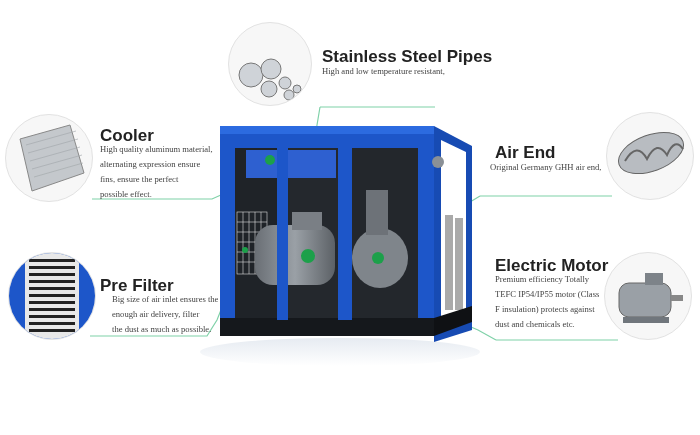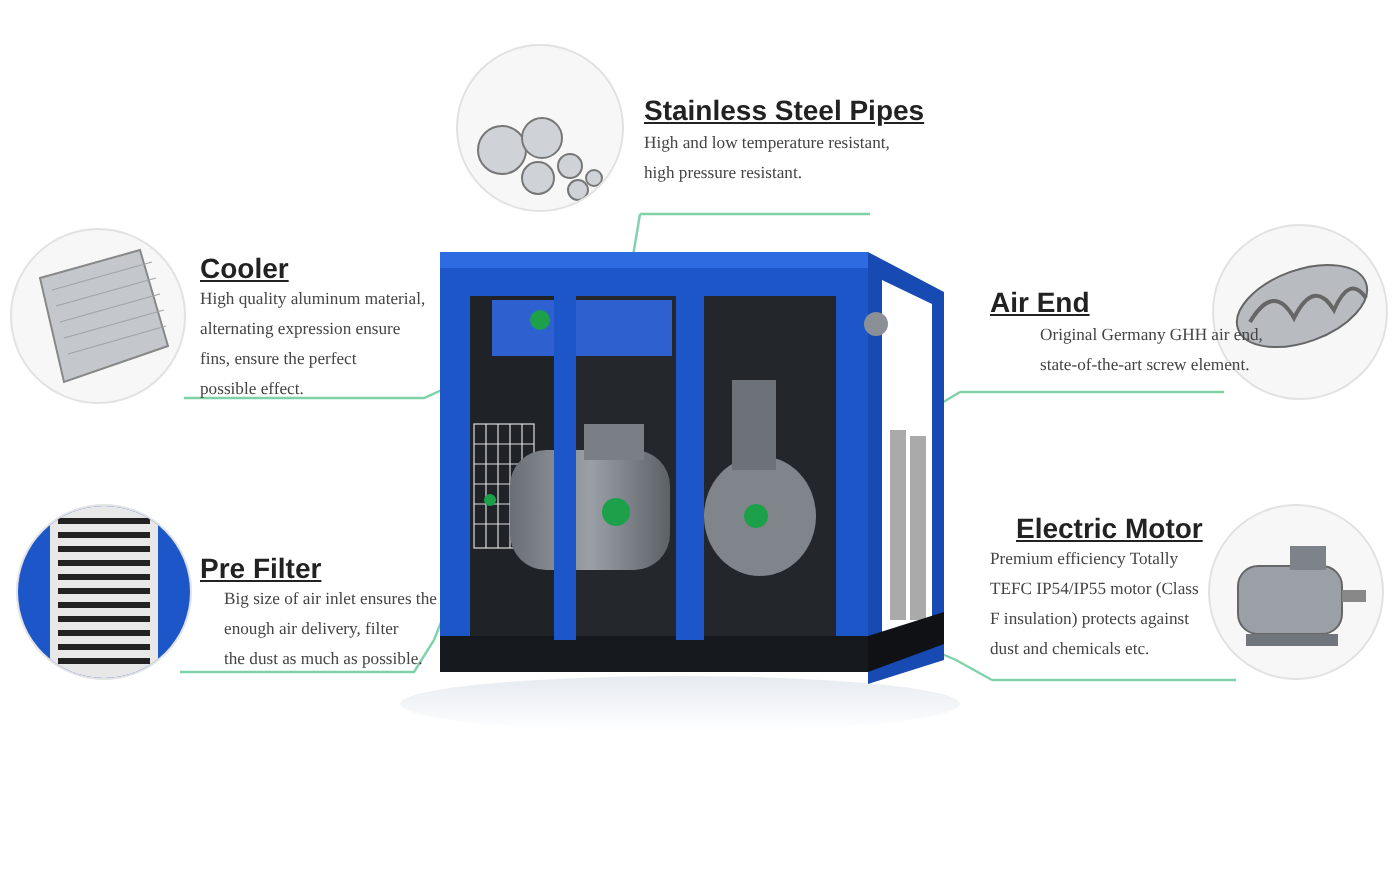--- a/index.html
+++ b/index.html
@@ -1,18 +1,18 @@
 <!DOCTYPE html>
 <html><head>
 <meta charset="utf-8">
 <style>
   html,body{margin:0;padding:0;background:#fff;}
   body{width:700px;height:435px;position:relative;overflow:hidden;font-family:"Liberation Sans",sans-serif;color:#333;}
   .canvas{position:absolute;left:0;top:0;width:700px;height:435px;}
-  .title{position:absolute;font-weight:bold;font-size:14px;color:#222;white-space:nowrap;text-decoration:underline;}
+  .title{position:absolute;font-weight:bold;font-size:17px;color:#222;white-space:nowrap;}
   .desc{position:absolute;font-size:8.6px;line-height:15px;color:#444;font-family:Liberation Serif, serif;}
   .circle{position:absolute;border-radius:50%;overflow:hidden;border:1px solid #e2e2e2;background:#f7f7f7;}
   svg.lines{position:absolute;left:0;top:0;}
 </style>
 </head>
 <body>
 
 <div class="canvas">
 
   <svg class="lines" width="700" height="435">
@@ -154,44 +154,42 @@
       <rect x="14" y="30" width="52" height="34" rx="10" fill="#9aa0a6" stroke="#666"></rect>
       <rect x="40" y="20" width="18" height="12" fill="#7d8389"></rect>
       <rect x="66" y="42" width="12" height="6" fill="#888"></rect>
       <rect x="18" y="64" width="46" height="6" fill="#70767c"></rect>
     </svg>
   </div>
 
   <div class="title" style="left:322px;top:47px;">Stainless Steel Pipes</div>
   <div class="desc" style="left:322px;top:64px;">
     <div>High and low temperature resistant,</div>
-    <div>high pressure resistant.</div>
   </div>
 
   <div class="title" style="left:100px;top:126px;text-align:right;">Cooler</div>
   <div class="desc" style="left:100px;top:142px;">
     <div>High quality aluminum material,</div>
     <div>alternating expression ensure</div>
     <div>fins, ensure the perfect</div>
     <div>possible effect.</div>
   </div>
 
   <div class="title" style="left:100px;top:276px;">Pre Filter</div>
   <div class="desc" style="left:112px;top:292px;">
     <div>Big size of air inlet ensures the</div>
     <div>enough air delivery, filter</div>
     <div>the dust as much as possible.</div>
   </div>
 
   <div class="title" style="left:495px;top:143px;">Air End</div>
-  <div class="desc" style="left:520px;top:160px;">
+  <div class="desc" style="left:490px;top:160px;">
     <div>Original Germany GHH air end,</div>
-    <div>state-of-the-art screw element.</div>
   </div>
 
-  <div class="title" style="left:495px;top:256px;margin-left:13px;">Electric Motor</div>
+  <div class="title" style="left:495px;top:256px;">Electric Motor</div>
   <div class="desc" style="left:495px;top:272px;">
     <div>Premium efficiency Totally</div>
     <div>TEFC IP54/IP55 motor (Class</div>
     <div>F insulation) protects against</div>
     <div>dust and chemicals etc.</div>
   </div>
 </div>
 
 </body></html>

